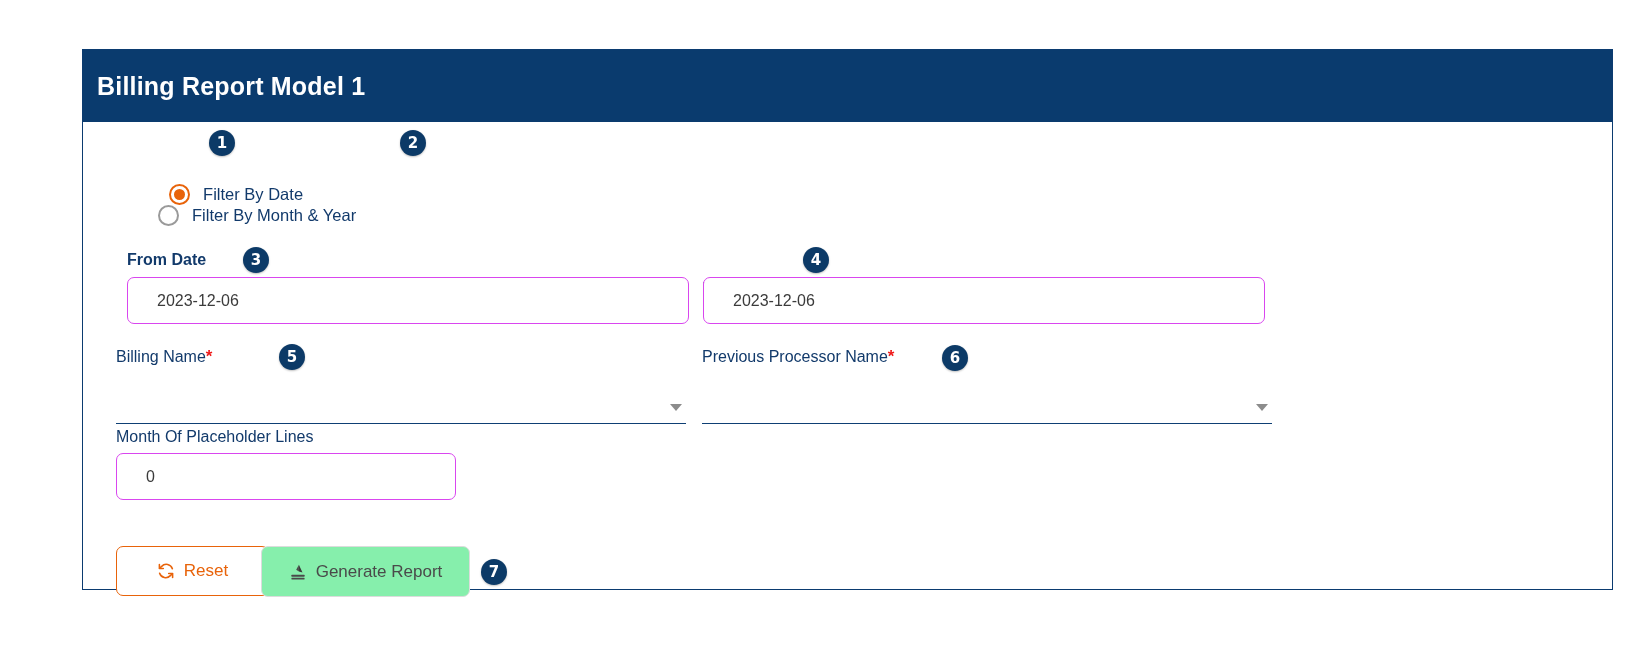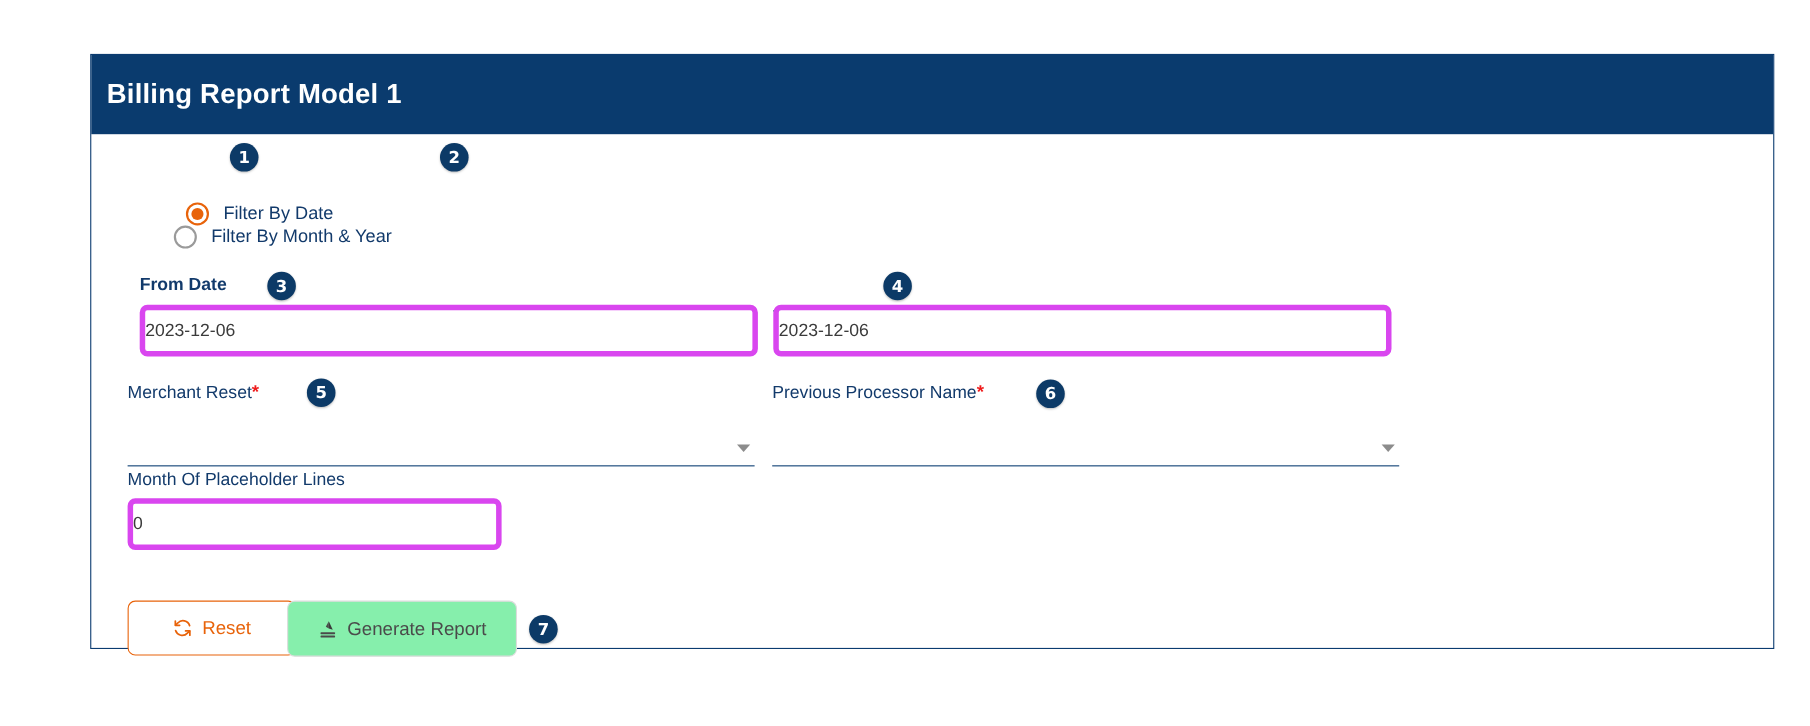--- a/index.html
+++ b/index.html
@@ -131,26 +131,26 @@
   .req {
     color: #ef1a1a;
     font-weight: 700;
     font-size: 17px;
   }
 
   
   .box-input {
     position: absolute;
     box-sizing: border-box;
-    border: 5px solid #d946ef;
+    border: 1px solid #d946ef;
     border-radius: 7px;
     background: #ffffff;
     font-size: 16px;
     color: #3b3b3b;
-    padding: 0 0;
+    padding: 0 29px;
     display: flex;
     align-items: center;
     font-family: "Liberation Sans", sans-serif;
   }
 
   
   .uline-select {
     position: absolute;
     height: 44px;
     border-bottom: 1.6px solid #0e3f74;
@@ -235,21 +235,21 @@
 
       <div class="fld-label" style="left:44px; top:129px;">From Date</div>
       <div class="badge" style="left:160px; top:125px;">3</div>
       <input class="box-input" style="left: 44px; top: 155px; width: 562px; height: 47px;" readonly="" value="2023-12-06">
 
       <div class="fld-label" style="left:620px; top:129px;margin-top:29px;">To Date</div>
       <div class="badge" style="left:720px; top:125px;">4</div>
       <input class="box-input" style="left: 620px; top: 155px; width: 562px; height: 47px;" readonly="" value="2023-12-06">
 
       <div class="fld-label normal" style="left:33px; top:225px;">
-        <span>Merchant Reset</span><span class="req">*</span>
+        <span>Billing Name</span><span class="req">*</span>
       </div>
       <div class="badge" style="left:196px; top:222px;">5</div>
       <div class="uline-select" style="left:33px; top:258px; width:570px;">
         <span class="uline-value"></span>
         <span class="uline-caret"></span>
       </div>
 
       <div class="fld-label normal" style="left:619px; top:225px;">
         <span>Previous Processor Name</span><span class="req">*</span>
       </div>

